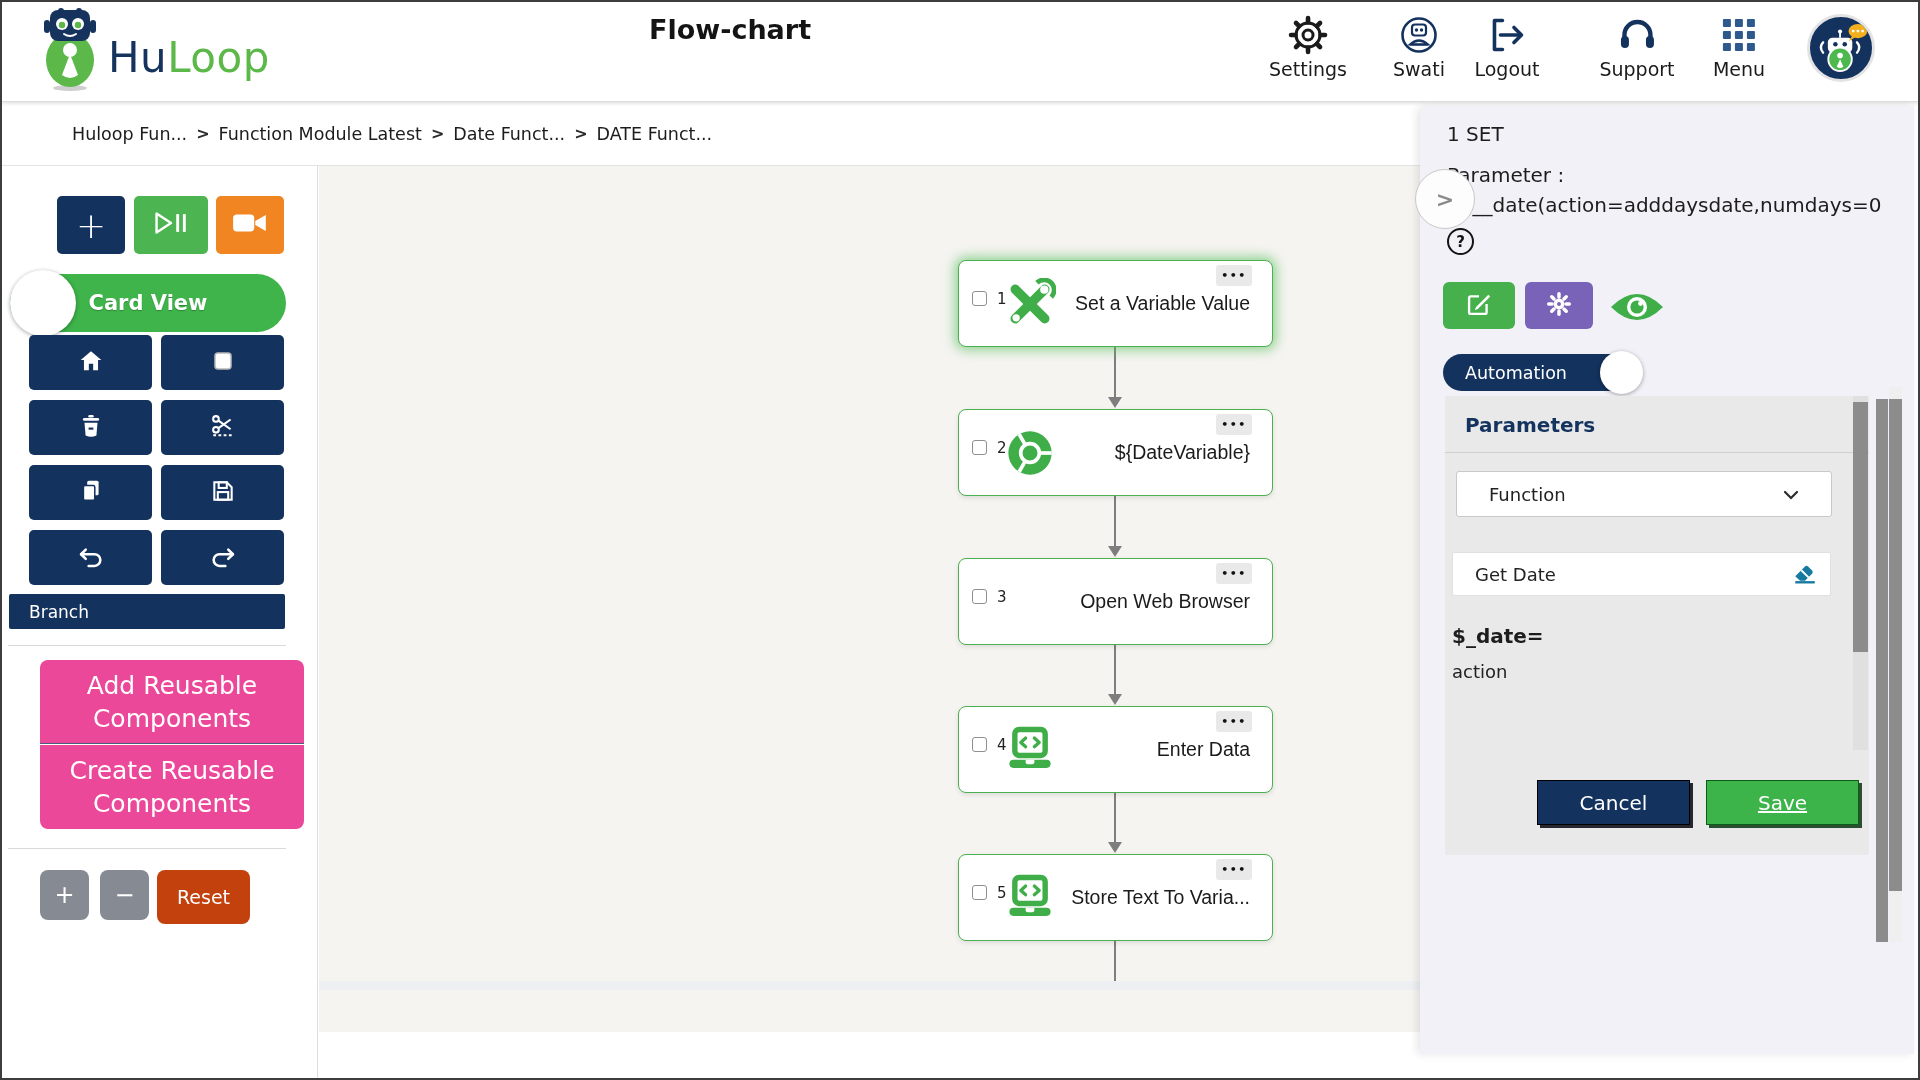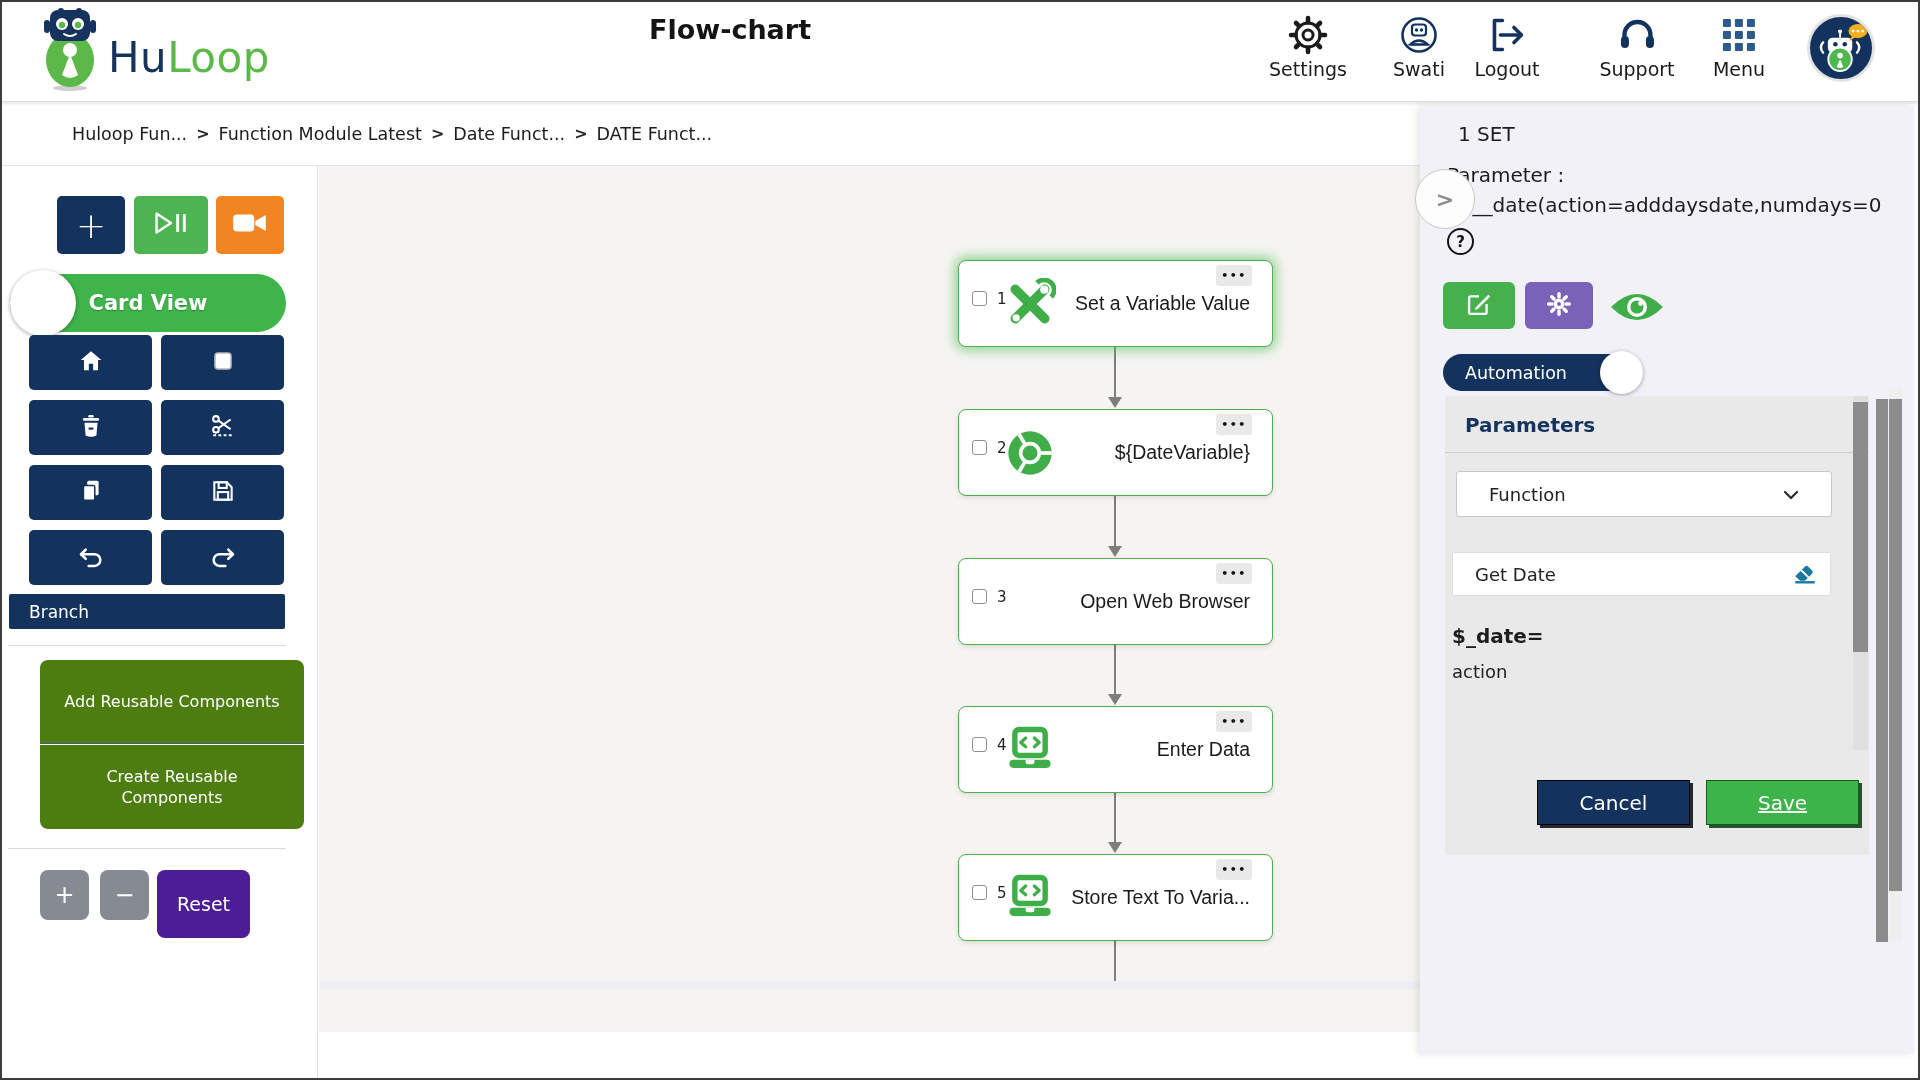--- a/index.html
+++ b/index.html
@@ -42,28 +42,28 @@
               display:flex; align-items:center; justify-content:center; cursor:pointer; }
   .cardview-label { color:#fff; font-size:21px; font-weight:700; text-shadow:0 1px 1px rgba(0,0,0,.25); }
   .cardview-knob { position:absolute; left:0px; top:-4px; width:66px; height:66px; border-radius:50%; background:#fff;
                    box-shadow:0 1px 4px rgba(0,0,0,.35); }
   .gridb { width:123px; height:55px; }
   .g-r1 { top:169px; } .g-r2 { top:234px; } .g-r3 { top:299px; } .g-r4 { top:364px; }
   .g-c1 { left:27px; } .g-c2 { left:159px; }
   .branch-btn { position:absolute; left:7px; top:428px; width:276px; height:35px; background:#14325e; color:#fff;
                 display:flex; align-items:center; padding-left:20px; font-size:17px; cursor:pointer; border-radius:2px; }
   .side-divider { position:absolute; left:6px; width:278px; height:1px; background:#d9d9d9; }
-  .reusable { position:absolute; left:38px; width:264px; background:#4d7c0f; color:#fff; text-align:center;
-              font-size:16px; line-height:1.32; display:flex; align-items:center; justify-content:center;
+  .reusable { position:absolute; left:38px; width:264px; background:#ec4899; color:#fff; text-align:center;
+              font-size:25px; line-height:1.32; display:flex; align-items:center; justify-content:center;
               cursor:pointer; padding:6px 14px; }
   .reuse-add { top:494px; height:84px; border-radius:8px 8px 0 0; border-bottom:1px solid #4a5f7f; }
   .reuse-create { top:579px; height:84px; border-radius:0 0 8px 8px; }
   .zoomb { position:absolute; top:704px; width:49px; height:50px; background:#868b93; color:#fff; border-radius:8px;
            display:flex; align-items:center; justify-content:center; font-size:24px; cursor:pointer; }
-  .reset-btn { position:absolute; left:155px; top:704px; width:93px; height:68px; background:#4c1d95; color:#fff;
+  .reset-btn { position:absolute; left:155px; top:704px; width:93px; height:54px; background:#c2410c; color:#fff;
                border-radius:8px; display:flex; align-items:center; justify-content:center; font-size:19px; cursor:pointer; }
 
   
   .canvas { position:absolute; left:317px; top:164px; width:1101px; height:866px; background:#f5f4f1; }
   .canvas-strip { position:absolute; left:0; top:815px; width:100%; height:9px; background:#edeff2; }
   .connector { position:absolute; left:795px; width:2px; background:#7e7e7e; }
   .arrowhead { position:absolute; left:789px; width:0; height:0; border-left:7px solid transparent;
                border-right:7px solid transparent; border-top:11px solid #7e7e7e; }
   .node { position:absolute; left:639px; width:315px; height:87px; background:#fff; border:1px solid #4caf50;
           border-radius:8px; box-shadow:0 2px 5px rgba(0,0,0,.10); cursor:pointer; }
@@ -78,21 +78,21 @@
   .node-label { position:absolute; right:22px; top:0; height:100%; display:flex; align-items:center;
                 font-size:19.5px; color:#1b1b1b; font-family:"Liberation Sans",sans-serif; }
 
   .collapse-circle { position:absolute; left:1413px; top:167px; width:60px; height:60px; border-radius:50%;
                      background:#fdfdfd; border:1px solid #c8c8c8; display:flex; align-items:center; justify-content:center;
                      z-index:8; cursor:pointer; color:#8a8a8a; font-size:22px; font-weight:700; }
 
   
   .panel { position:absolute; left:1418px; top:104px; width:494px; height:948px; background:#f2f1f8;
            border-radius:8px 0 0 0; box-shadow:-3px 0 8px rgba(0,0,0,.10); z-index:4; }
-  .set-label { position:absolute; left:38px; top:16px; font-size:20px; color:#1d1d1d; }
+  .set-label { position:absolute; left:27px; top:16px; font-size:20px; color:#1d1d1d; }
   .param-label { position:absolute; left:27px; top:57px; font-size:20px; color:#1d1d1d; }
   .param-value { position:absolute; left:27px; top:87px; font-size:20px; color:#1d1d1d; width:468px;
                  white-space:nowrap; overflow:hidden; }
   .help-circle { position:absolute; left:27px; top:122px; width:27px; height:27px; border:2.4px solid #141414;
                  border-radius:50%; display:flex; align-items:center; justify-content:center; font-size:15px;
                  font-weight:700; color:#141414; cursor:pointer; }
   .p-edit { position:absolute; left:23px; top:176px; width:72px; height:47px; background:#46b14c; border-radius:6px;
             display:flex; align-items:center; justify-content:center; cursor:pointer; }
   .p-gear { position:absolute; left:105px; top:176px; width:68px; height:47px; background:#7863b8; border-radius:6px;
             display:flex; align-items:center; justify-content:center; cursor:pointer; }

